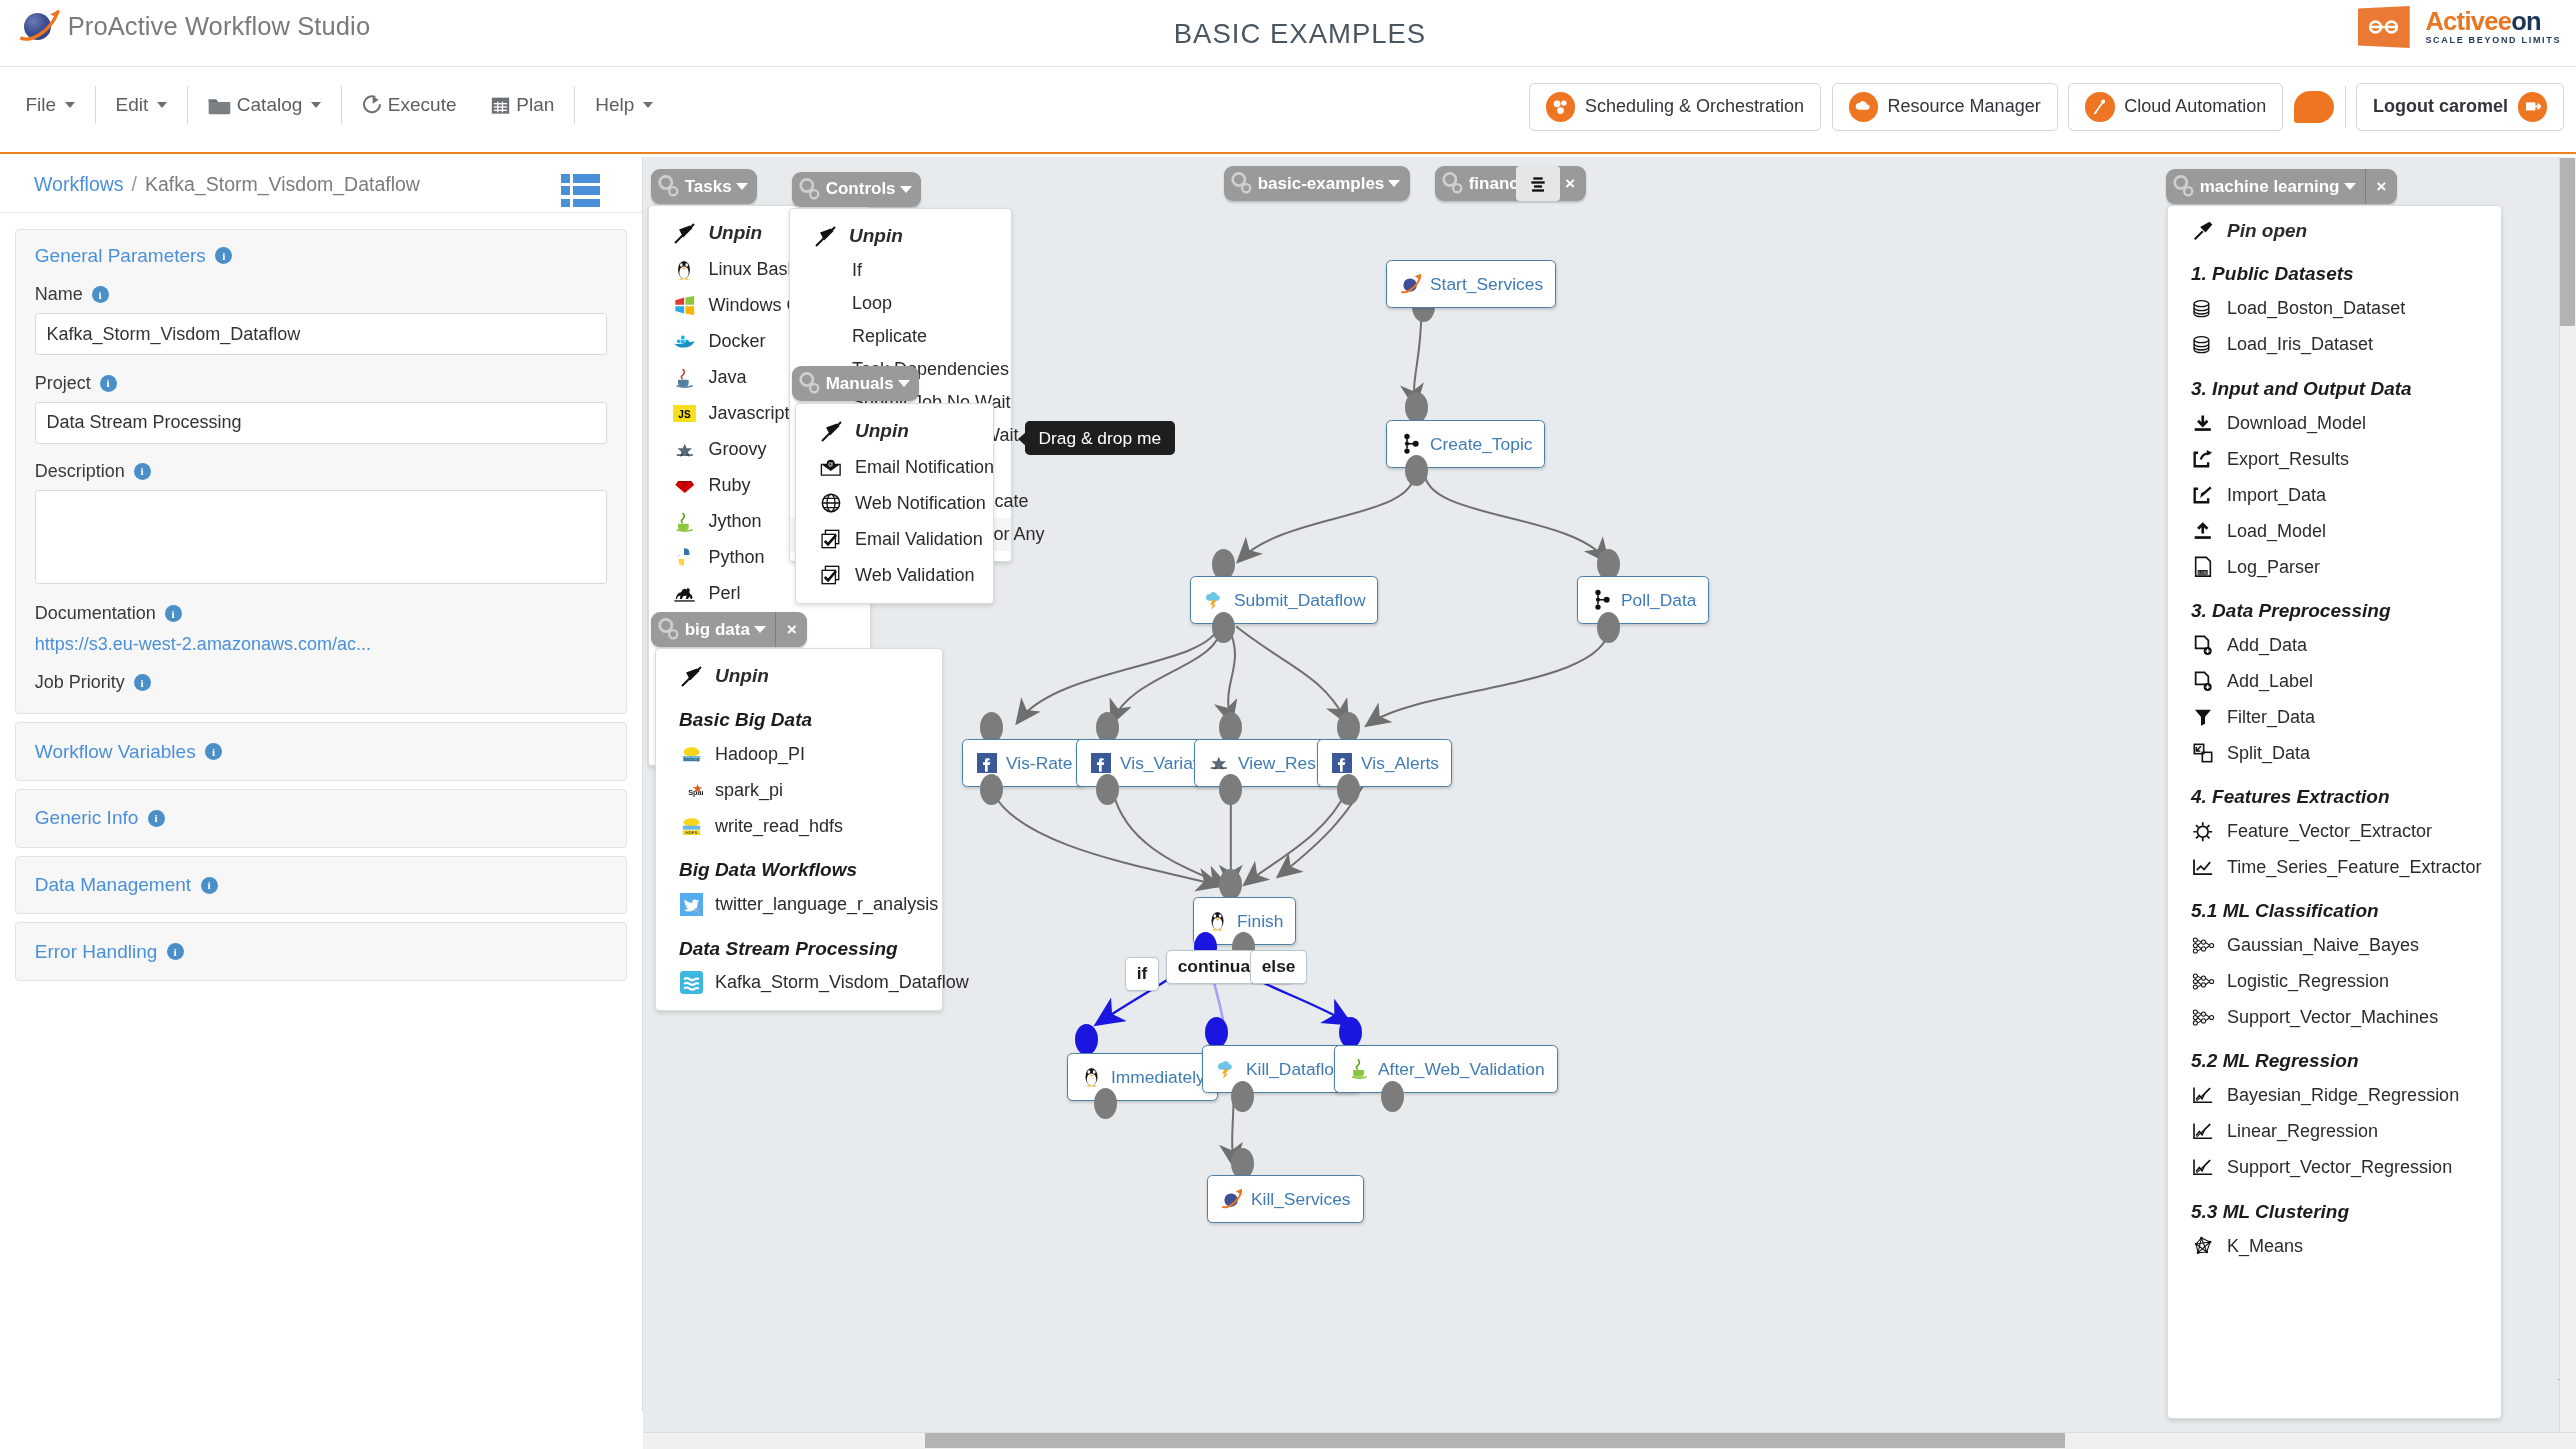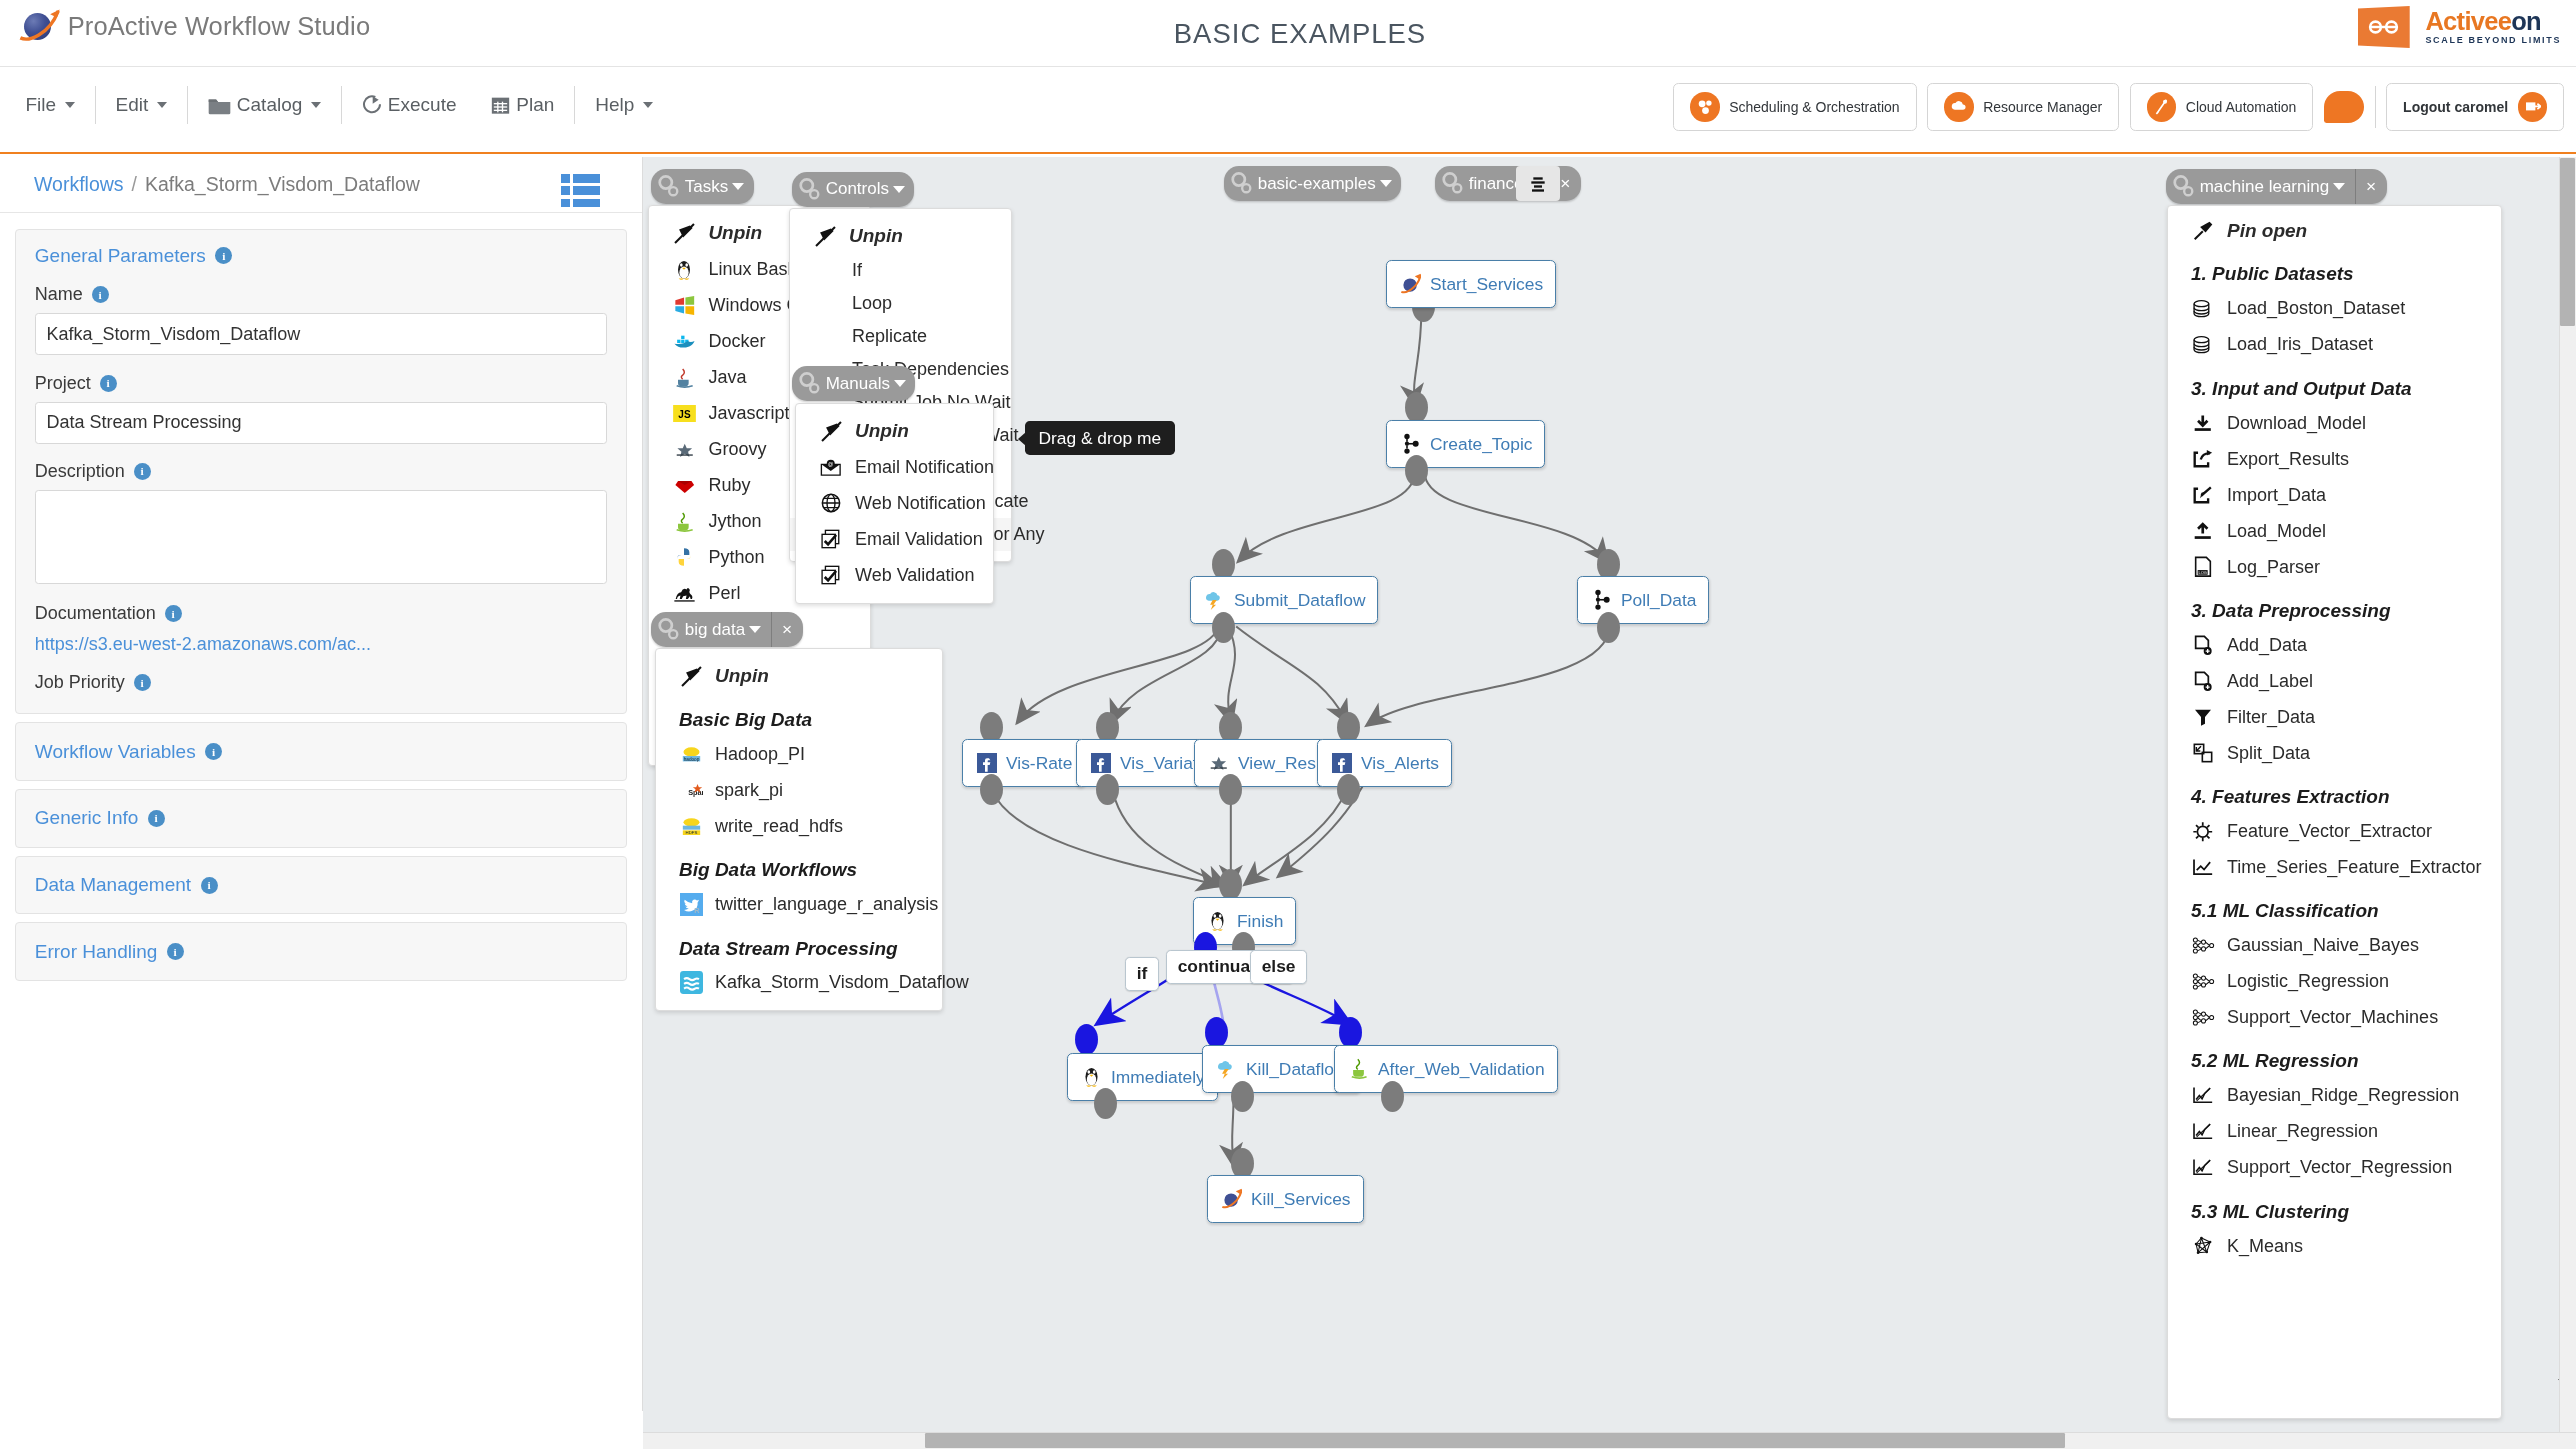--- a/index.html
+++ b/index.html
@@ -58,21 +58,21 @@
     font-size: 19px; color: #5a5f63; padding: 6.7px 17.4px; cursor: pointer;
     white-space: nowrap;
   }
   .menu-sep { width: 0.7px; height: 38px; background: #d8d8d8; margin: 0 2.7px; }
   .caret { width: 0; height: 0; border-left: 5.4px solid transparent; border-right: 5.4px solid transparent; border-top: 6px solid #6b7075; margin-left: 2.7px; }
 
   .menu-right { position: absolute; right: 12px; top: 16px; display: flex; align-items: center; gap: 10.7px; }
   .topbtn {
     display: flex; align-items: center; gap: 9.4px;
     border: 0.7px solid #d5d5d5; border-radius: 5.4px; background: #fff;
-    padding: 8px 16px; font-size: 14px; color: #32363a; cursor: pointer;
+    padding: 8px 16px; font-size: 18px; color: #32363a; cursor: pointer;
     white-space: nowrap;
   }
   .circ-icon { width: 29.5px; height: 29.5px; border-radius: 50%; background: #ee7623; display:flex;align-items:center;justify-content:center; flex: none;}
   .chat-bubble {
     width: 40px; height: 32px; background: #ee7623; border-radius: 17.4px 17.4px 17.4px 2.7px; cursor: pointer;
   }
   .vsep { width: 0.7px; height: 42px; background: #d5d5d5; }
 
   
   .leftpanel {
@@ -122,21 +122,21 @@
 
   
   .canvas {
     position: absolute; left: 643px; top: 157px; width: 1933px; height: 1292px;
     background: #e8ebed; overflow: hidden;
   }
 
   
   .ptab {
     position: absolute; display: flex; align-items: center; height: 35px;
-    background: #9a9a9a; border-radius: 15px; color: #fff; font-weight: 400; font-size: 17px;
+    background: #9a9a9a; border-radius: 9px; color: #fff; font-weight: 700; font-size: 17px;
     box-shadow: 0 1.3px 2px rgba(0,0,0,.18); cursor: pointer; white-space: nowrap;
   }
   .ptab .gear { margin: 0 2.7px 0 4px; }
   .ptab .lbl { padding-right: 4px; }
   .ptab .dn { width:0;height:0;border-left:6px solid transparent;border-right:6px solid transparent;border-top:7.4px solid #fff; margin-right: 9.4px; }
   .ptab .xsep { width: 0.7px; height: 35px; background: #7e7e7e; }
   .ptab .xcl { padding: 0 10.7px; font-size: 17.4px; }
 
   .pmenu {
     position: absolute; background: #fff; border: 0.7px solid #dcdcdc; border-radius: 4px;

